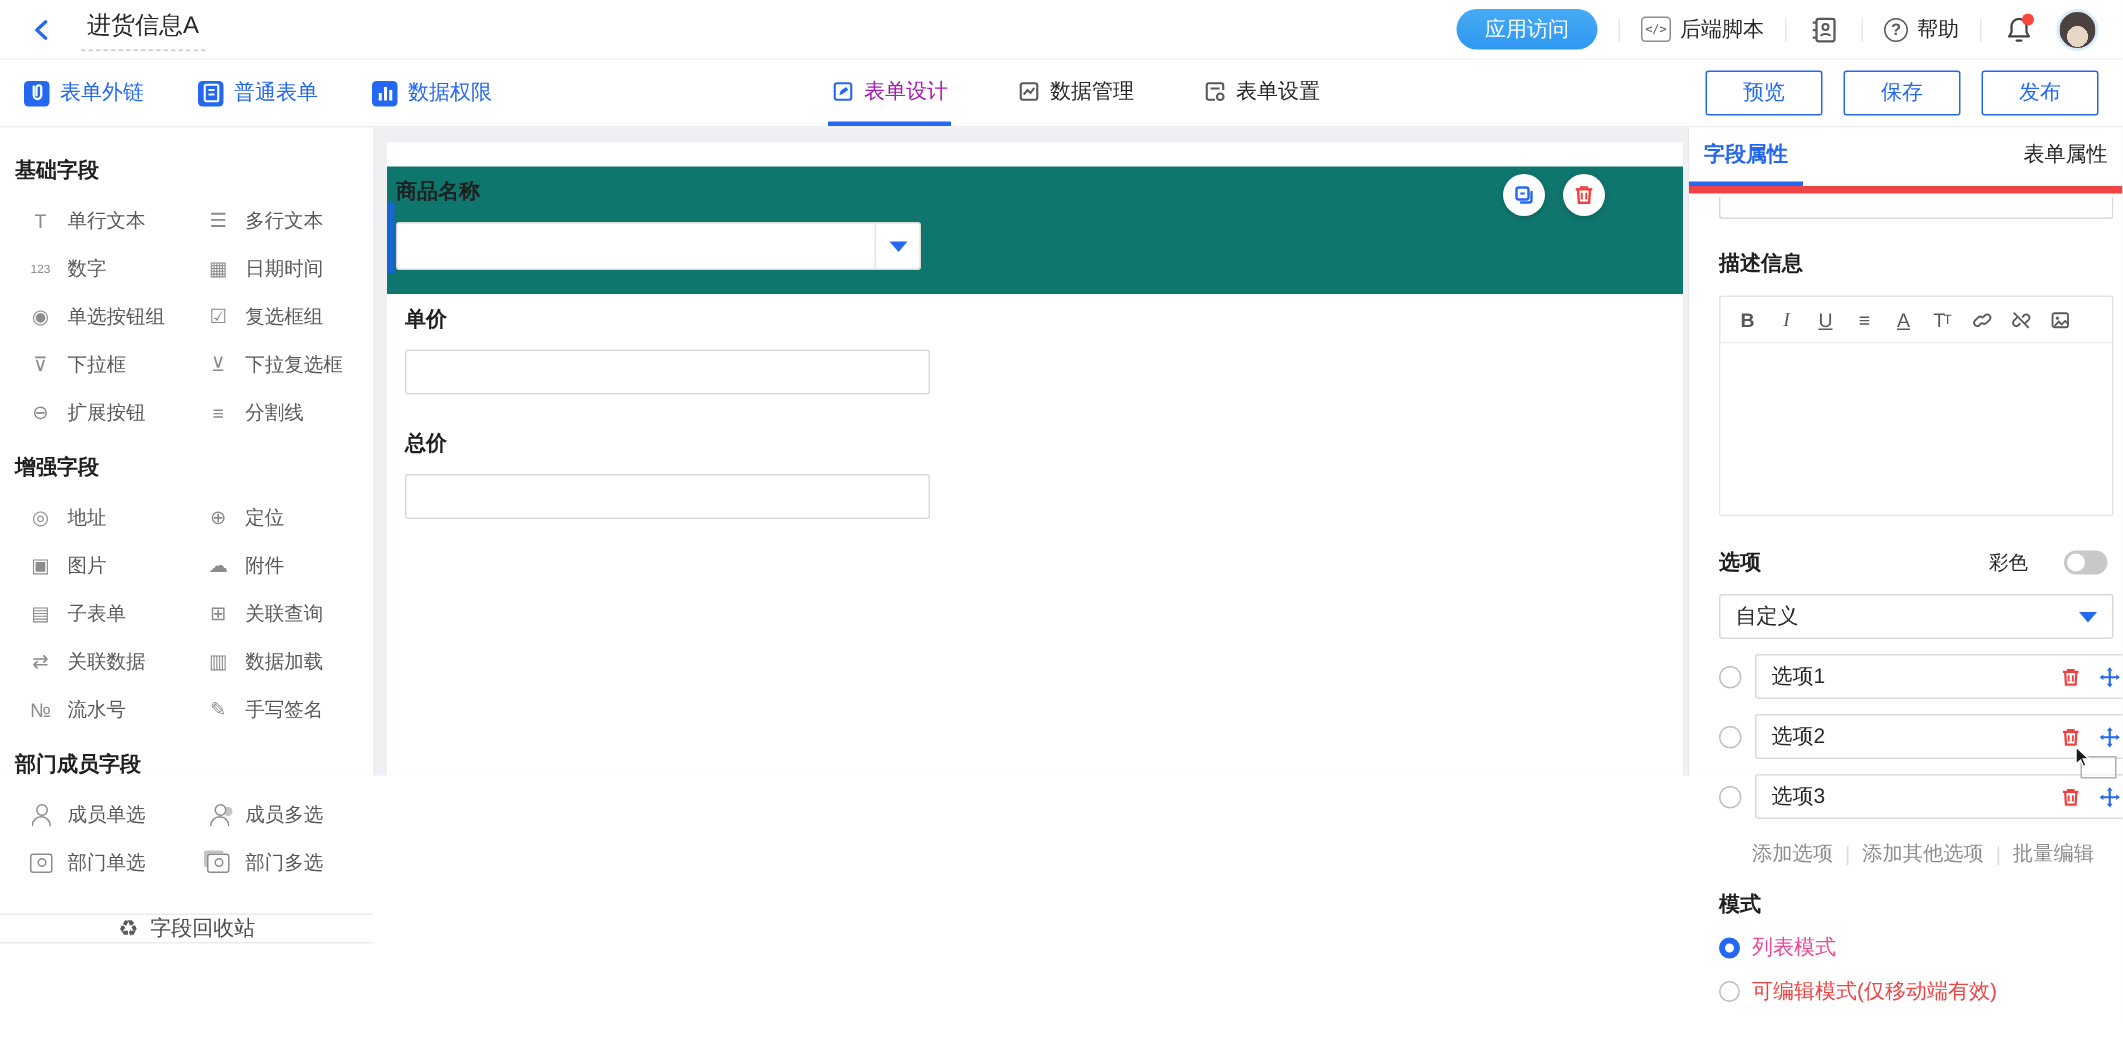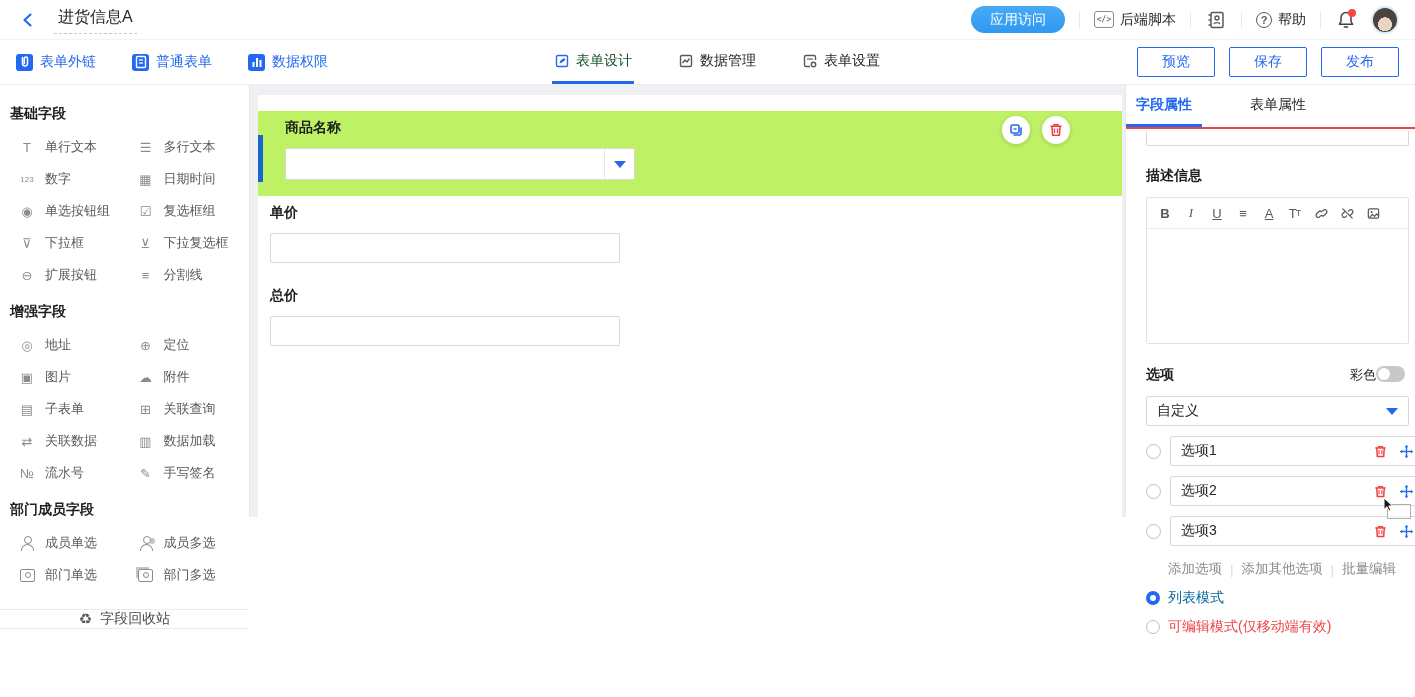--- a/index.html
+++ b/index.html
@@ -50,63 +50,63 @@
   .d-multi{box-shadow:-3px -3px 0 -1px #c4c4c4;}
   .recycle-row{margin-top:12px;height:36px;border-top:1px solid #ebebeb;border-bottom:1px solid #ebebeb;display:flex;align-items:center;justify-content:center;gap:8px;color:#4a4a4a;cursor:pointer;}
   .recycle-glyph{color:#595959;font-size:15px;}
 
   
   .center{flex:1;padding:10px 3px 0 8px;min-width:0;}
   .canvas{background:#fff;height:100%;padding:16px 12px;position:relative;}
   .field{padding:8px 0 16px;}
   .field-label{font-weight:bold;font-size:14px;color:#1f1f1f;margin-bottom:11px;}
   .text-input{width:350px;height:30px;border:1px solid #d9d9d9;border-radius:2px;background:#fff;font-size:14px;padding:0 8px;}
-  .field.selected{margin:0 -12px;padding:8px 27px 16px;background:#bef264;position:relative;}
+  .field.selected{margin:0 -12px;padding:8px 6px 16px;background:#0f766e;position:relative;}
   .sel-bar{position:absolute;left:0;top:24px;width:5px;height:47px;background:#1765d2;}
   .select-box{width:350px;height:32px;border:1px solid #d9d9d9;border-radius:2px;background:#fff;display:flex;align-items:center;cursor:pointer;}
   .select-box .flexfill{flex:1;}
   .caret-cell{width:30px;height:100%;border-left:1px solid #e5e5e5;display:flex;align-items:center;justify-content:center;}
   .caret-down{width:0;height:0;border-left:6px solid transparent;border-right:6px solid transparent;border-top:7px solid #2468f2;}
   .row-actions{position:absolute;top:5px;right:52px;display:flex;gap:12px;}
   .act-circle{width:28px;height:28px;border-radius:50%;background:#fff;box-shadow:0 1px 4px rgba(0,0,0,.18);display:flex;align-items:center;justify-content:center;cursor:pointer;}
 
   
   .rpanel{width:290px;background:#fff;border-left:1px solid #e8e8e8;flex:none;position:relative;}
-  .rp-tabs{height:44px;display:flex;justify-content:flex-start;gap:38px;border-bottom:2px solid #ef4444;}
+  .rp-tabs{height:44px;display:flex;justify-content:space-between;gap:84px;border-bottom:5px solid #ef4444;}
   .rp-tab{display:flex;align-items:center;font-size:14px;color:#262626;cursor:pointer;border-bottom:3px solid transparent;padding:0 10px;}
   .rp-tab.active{color:#2468f2;border-bottom-color:#2468f2;font-weight:bold;}
   .rp-content{padding:0 6px 0 20px;}
   .partial-input{height:15px;border:1px solid #d9d9d9;border-top:none;border-radius:0 0 2px 2px;margin-top:2px;}
   .rp-h{font-weight:bold;font-size:14px;color:#1f1f1f;}
   .desc-title{margin-top:21px;}
   .editor{margin-top:12px;border:1px solid #e3e3e3;border-radius:2px;}
   .editor-toolbar{height:31px;display:flex;align-items:center;gap:6px;padding:0 8px;border-bottom:1px solid #ececec;color:#595959;}
   .etb{display:inline-flex;align-items:center;justify-content:center;min-width:20px;height:20px;font-size:13px;cursor:pointer;color:#595959;}
   .etb sub{font-size:9px;margin-left:-1px;}
   .editor-body{height:114px;background:#fff;}
   .opt-head{margin-top:22px;display:flex;align-items:center;}
-  .opt-right{margin-left:auto;display:flex;gap:0;padding-right:4px;}
+  .opt-right{margin-left:auto;display:flex;align-items:center;gap:24px;padding-right:4px;}
   .opt-color-lbl{font-size:13px;color:#262626;}
   .toggle{width:29px;height:16px;border-radius:8px;background:#c8c8c8;position:relative;cursor:pointer;}
   .toggle::after{content:"";position:absolute;top:2px;left:2px;width:12px;height:12px;border-radius:50%;background:#fff;}
   .sel-custom{margin-top:12px;height:30px;border:1px solid #d9d9d9;border-radius:2px;display:flex;align-items:center;padding:0 10px;cursor:pointer;}
   .sel-custom .flexfill{flex:1;}
   .opt-row{margin-top:10px;display:flex;align-items:center;gap:9px;}
   .radio-o{width:15px;height:15px;border:1.4px solid #c2c2c2;border-radius:50%;background:#fff;flex:none;cursor:pointer;}
   .opt-input{flex:1;height:30px;border:1px solid #d9d9d9;border-radius:2px;display:flex;align-items:center;padding:0 10px;gap:10px;}
   .opt-input input{flex:1;border:none;outline:none;font-size:14px;color:#262626;min-width:0;background:transparent;}
   .icon-btn{display:inline-flex;align-items:center;justify-content:center;width:16px;height:16px;cursor:pointer;flex:none;}
   .opt-links{margin-top:14px;padding-left:22px;display:flex;align-items:center;gap:8px;font-size:13.5px;color:#8c8c8c;}
   .opt-link{cursor:pointer;}
   .opt-sep{color:#dcdcdc;}
   .mode-h{margin-top:16px;}
   .mode-row{margin-top:11px;display:flex;align-items:center;gap:8px;cursor:pointer;}
   .radio-sel{width:14px;height:14px;border-radius:50%;border:4.5px solid #2468f2;background:#fff;flex:none;}
   .radio-un{width:14px;height:14px;border-radius:50%;border:1.4px solid #bfbfbf;background:#fff;flex:none;}
-  .mode-lbl-on{color:#0369a1;}
+  .mode-lbl-on{color:#ec4899;}
   .mode-lbl-off{color:#ef4444;}
   .cursor-wrap{position:absolute;right:4px;bottom:-2px;width:30px;height:22px;pointer-events:none;}
   .ghost-rect{position:absolute;right:0;bottom:0;width:24px;height:15px;border:1px solid #b0b0b0;background:rgba(255,255,255,.6);}
   svg{display:block;}
 </style>
 </head>
 <body>
 
 <svg width="0" height="0" style="position:absolute">
   <defs>
@@ -248,21 +248,21 @@
     <span class="tl-item">
       <span class="blue-sq">
           <svg width="16" height="16">
             <use href="#i-barsw"></use>
           </svg>
         </span>
       <span>数据权限</span>
     </span>
   </div>
   <div class="tabs-center">
-    <span class="tab active" style="color:#14532d">
+    <span class="tab active" style="color:#a21caf">
       <svg width="16" height="16" color="#2468f2">
           <use href="#i-docpen"></use>
         </svg>
       <span>表单设计</span>
     </span>
     <span class="tab">
       <svg width="16" height="16" color="#595959">
           <use href="#i-chartl"></use>
         </svg>
       <span>数据管理</span>
@@ -548,20 +548,21 @@
       </div>
 
       <div class="opt-links">
         <span class="opt-link">添加选项</span>
         <span class="opt-sep">|</span>
         <span class="opt-link">添加其他选项</span>
         <span class="opt-sep">|</span>
         <span class="opt-link">批量编辑</span>
       </div>
 
+      <div class="rp-h mode-h">模式</div>
       <div class="mode-row">
         <span class="radio-sel"></span>
         <span class="mode-lbl-on">列表模式</span>
       </div>
       <div class="mode-row">
         <span class="radio-un"></span>
         <span class="mode-lbl-off">可编辑模式(仅移动端有效)</span>
       </div>
 
     </div>

